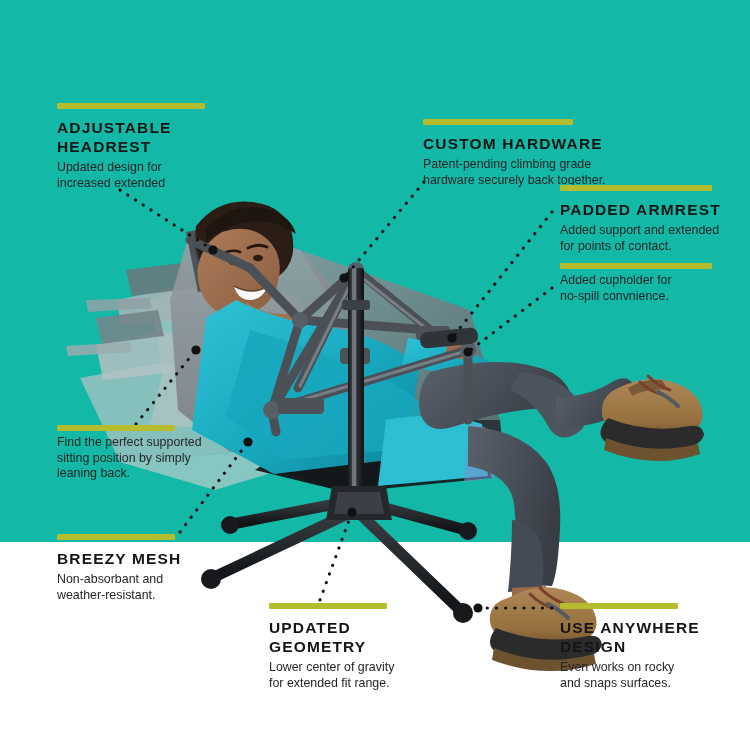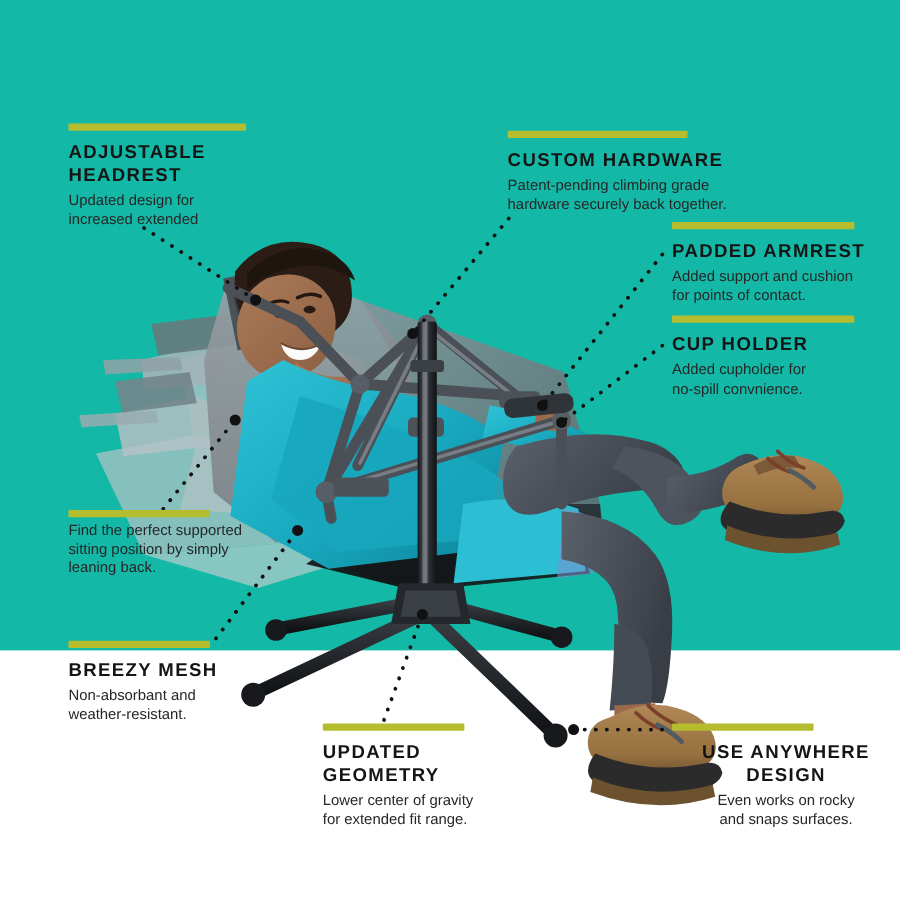--- a/index.html
+++ b/index.html
@@ -20,33 +20,33 @@
     text-transform:uppercase;white-space:pre-line;
   }
   .bd{
     font-size:12.4px;font-weight:400;line-height:15.6px;
     margin-top:4px;color:#262626;white-space:pre-line;
   }
 
   
   #c-headrest{left:57px;top:103px;width:160px;}
   #c-headrest .rule{width:148px;}
-  #c-hardware{left:423px;top:109px;width:215px;}
+  #c-hardware{left:423px;top:119px;width:215px;}
   #c-hardware .rule{width:150px;}
   #c-armrest{left:560px;top:185px;width:190px;}
   #c-armrest .rule{width:152px;}
   #c-cup{left:560px;top:263px;width:190px;}
   #c-cup .rule{width:152px;}
   #c-recline{left:57px;top:425px;width:180px;}
   #c-recline .rule{width:118px;}
   #c-breezy{left:57px;top:534px;width:180px;}
   #c-breezy .rule{width:118px;}
   #c-geometry{left:269px;top:603px;width:175px;}
   #c-geometry .rule{width:118px;}
-  #c-anywhere{left:560px;top:603px;width:190px;text-align:center;}
+  #c-anywhere{left:560px;top:603px;width:190px;}
   #c-anywhere .rule{width:118px;}
 
   
   #art{position:absolute;left:0;top:0;width:750px;height:750px;}
   .leaders{position:absolute;left:0;top:0;}
 </style>
 </head>
 <body>
 
 <div id="stage">
@@ -270,27 +270,26 @@
   <div class="callout" id="c-hardware">
     <div class="rule"></div>
     <div class="hd">CUSTOM HARDWARE</div>
     <div class="bd">Patent-pending climbing grade
 hardware securely back together.</div>
   </div>
 
   <div class="callout" id="c-armrest">
     <div class="rule"></div>
     <div class="hd">PADDED ARMREST</div>
-    <div class="bd">Added support and cushion
+    <div class="bd">Added support and extended
 for points of contact.</div>
   </div>
 
   <div class="callout" id="c-cup">
     <div class="rule"></div>
-    <div class="hd">CUP HOLDER</div>
     <div class="bd">Added cupholder for
 no-spill convnience.</div>
   </div>
 
   <div class="callout" id="c-recline">
     <div class="rule"></div>
     <div class="bd">Find the perfect supported
 sitting position by simply
 leaning back.</div>
   </div>

